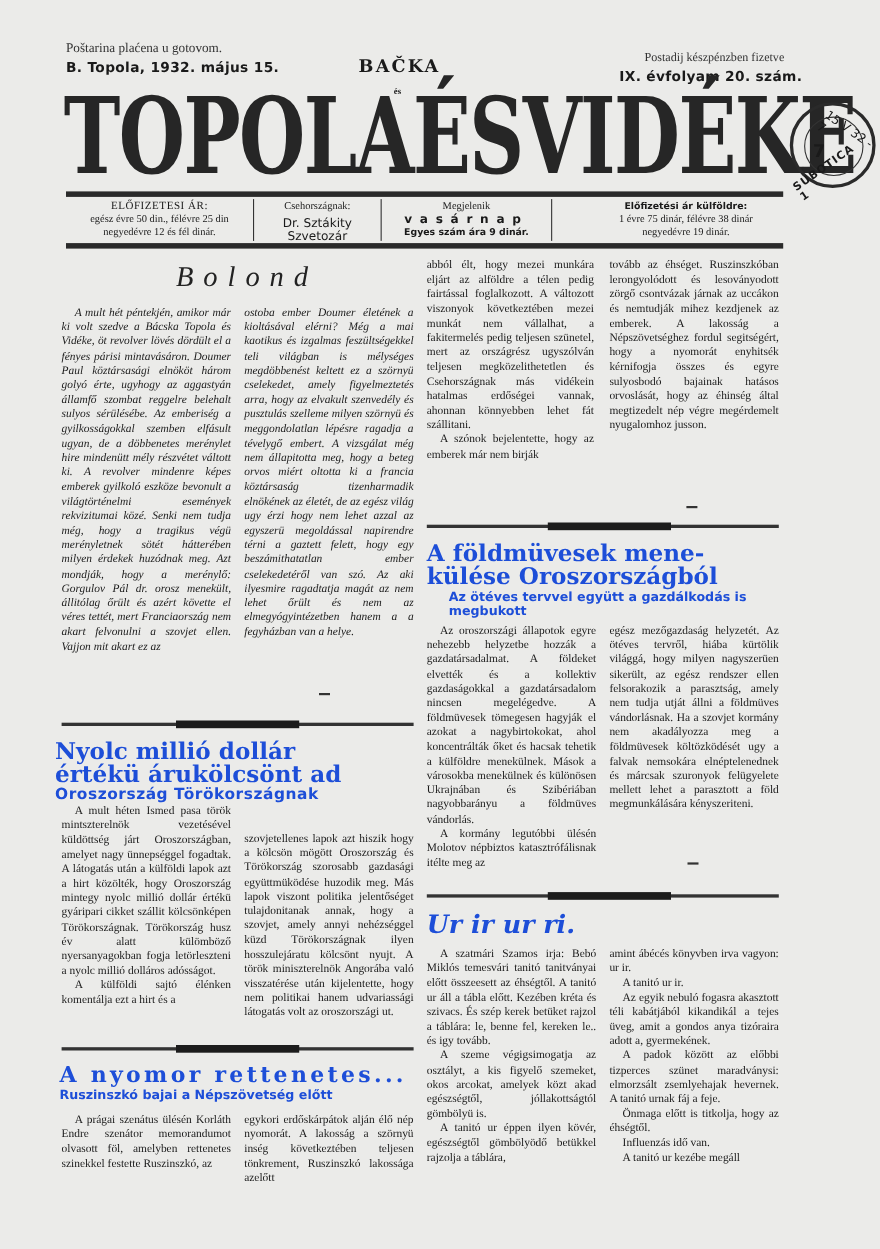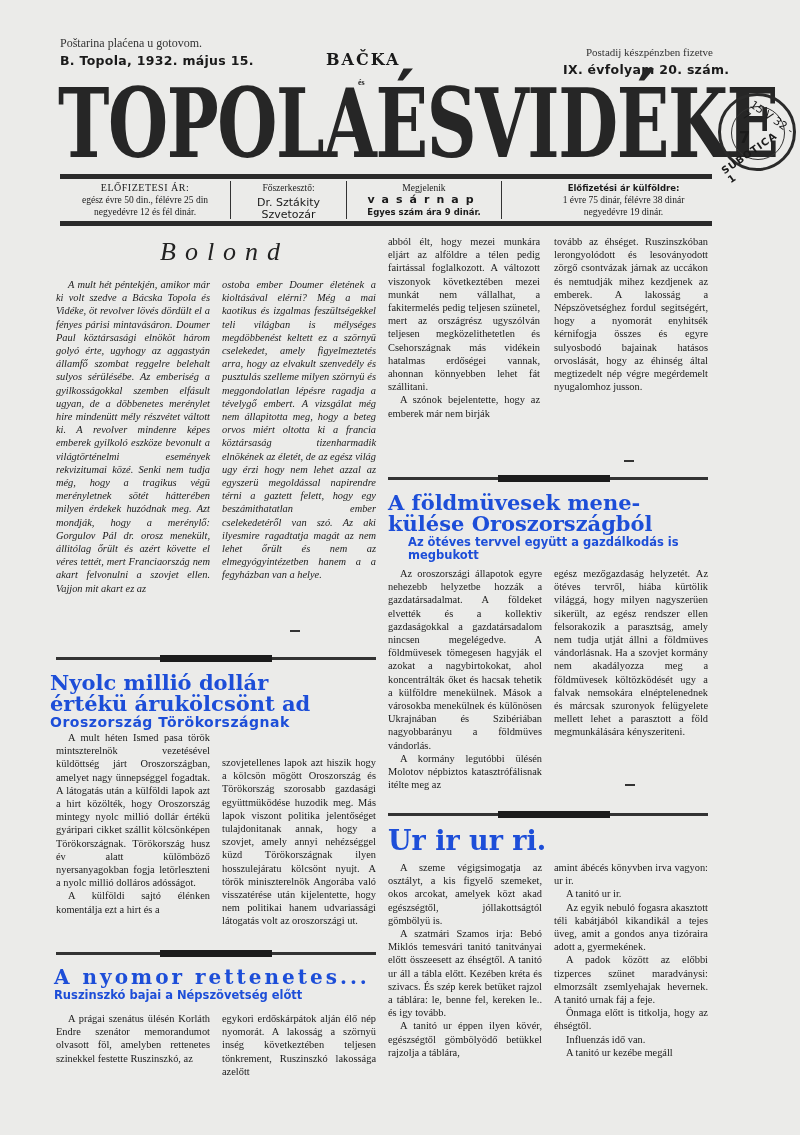--- a/index.html
+++ b/index.html
@@ -101,21 +101,21 @@
   </div>
 
   <div class="rule-thick" style="top:174px;"></div>
   <div class="info-bar">
     <div class="info-cell c1">
       <div class="cap">ELŐFIZETESI ÁR:</div>
       <div>egész évre 50 din., félévre 25 din</div>
       <div>negyedévre 12 és fél dinár.</div>
     </div>
     <div class="info-cell c2">
-      <div>Főszerkesztő:</div>
+      <div>Csehországnak:</div>
       <div class="big" style="font-family:'DejaVu Sans',sans-serif;font-weight:normal;font-size:11px;">Dr. Sztákity Szvetozár</div>
     </div>
     <div class="info-cell c3">
       <div>Megjelenik</div>
       <div class="wide">vasárnap</div>
       <div class="sans-b">Egyes szám ára 9 dinár.</div>
     </div>
     <div class="info-cell c4">
       <div class="sans-b">Előfizetési ár külföldre:</div>
       <div>1 évre 75 dinár, félévre 38 dinár</div>
@@ -188,25 +188,25 @@
     <div style="font-size:11.5px; line-height:14px;">Ruszinszkó bajai a Népszövetség előtt</div>
   </div>
   <div class="col-text" style="left:56px; top:1012px; width:154px;">
     <p class="ind">A prágai szenátus ülésén Korláth Endre szenátor memorandumot olvasott föl, amelyben rettenetes szinekkel festette Ruszinszkó, az</p>
   </div>
   <div class="col-text" style="left:222px; top:1012px; width:154px;">
     <p>egykori erdőskárpátok alján élő nép nyomorát. A lakosság a szörnyü inség következtében teljesen tönkrement, Ruszinszkó lakossága azelőtt</p>
   </div>
 
   <div class="headline" style="left:388px; top:828px; width:320px;">
-    <div class="h-big" style="font-size:27px; line-height:26px;">Ur ir ur ri.</div>
+    <div class="h-big" style="font-size:23px; line-height:26px;font-style:italic;">Ur ir ur ri.</div>
   </div>
   <div class="col-text" style="left:388px; top:861px; width:154px;">
+    <p class="ind">A szatmári Szamos irja: Bebó Miklós temesvári tanitó tanitványai előtt összeesett az éhségtől. A tanitó ur áll a tábla előtt. Kezében kréta és szivacs. És szép kerek betüket rajzol a táblára: le, benne fel, kereken le.. és igy tovább.</p>
     <p class="ind">A szeme végigsimogatja az osztályt, a kis figyelő szemeket, okos arcokat, amelyek közt akad egészségtől, jóllakottságtól gömbölyü is.</p>
-    <p class="ind">A szatmári Szamos irja: Bebó Miklós temesvári tanitó tanitványai előtt összeesett az éhségtől. A tanitó ur áll a tábla előtt. Kezében kréta és szivacs. És szép kerek betüket rajzol a táblára: le, benne fel, kereken le.. és igy tovább.</p>
     <p class="ind">A tanitó ur éppen ilyen kövér, egészségtől gömbölyödő betükkel rajzolja a táblára,</p>
   </div>
   <div class="col-text" style="left:554px; top:861px; width:154px;">
     <p>amint ábécés könyvben irva vagyon: ur ir.</p>
     <p class="ind">A tanitó ur ir.</p>
     <p class="ind">Az egyik nebuló fogasra akasztott téli kabátjából kikandikál a tejes üveg, amit a gondos anya tizóraira adott a, gyermekének.</p>
     <p class="ind">A padok között az előbbi tizperces szünet maradványsi: elmorzsált zsemlyehajak hevernek. A tanitó urnak fáj a feje.</p>
     <p class="ind">Önmaga előtt is titkolja, hogy az éhségtől.</p>
     <p class="ind">Influenzás idő van.</p>
     <p class="ind">A tanitó ur kezébe megáll</p>

